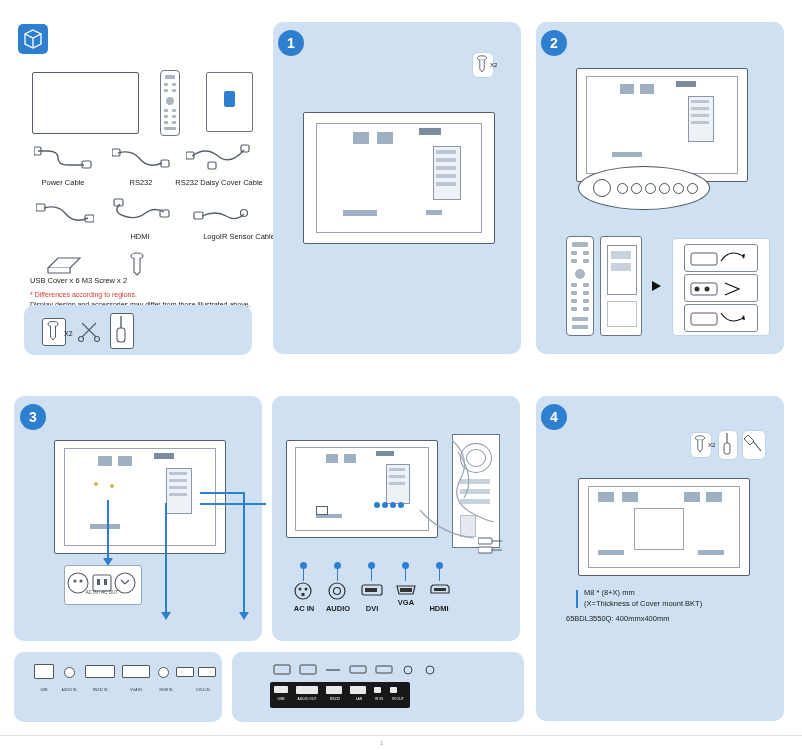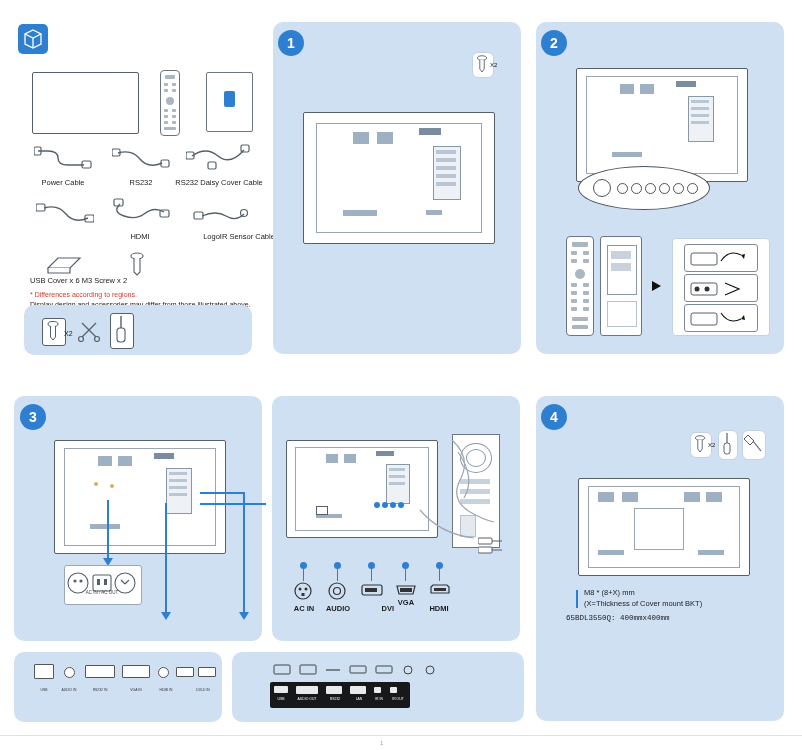--- a/index.html
+++ b/index.html
@@ -464,21 +464,21 @@
   </div>
   <div style="position:absolute;left:143px;top:20px;width:22px;height:16px;">
     <svg width="22" height="16" viewBox="0 0 22 16">
         <path d="M2 5 L4 3 L18 3 L20 5 L20 11 L2 11 Z" fill="none" stroke="#333" stroke-width="1.2"></path>
         <rect x="5" y="6" width="12" height="3" fill="#333"></rect>
       </svg>
   </div>
 
   <div class="conn-label" style="left:2px;top:42px;width:32px;">AC IN</div>
   <div class="conn-label" style="left:34px;top:42px;width:36px;">AUDIO</div>
-  <div class="conn-label" style="left:80px;top:42px;width:28px;text-align:right;">DVI</div>
+  <div class="conn-label" style="left:72px;top:42px;width:28px;">DVI</div>
   <div class="conn-label" style="left:106px;top:36px;width:28px;">VGA</div>
   <div class="conn-label" style="left:136px;top:42px;width:34px;">HDMI</div>
 </div>
 
 <div class="arrow-line" style="left:200px;top:492px;width:44px;height:1.5px;"></div>
 <div class="arrow-line" style="left:243px;top:492px;width:1.5px;height:122px;"></div>
 <div class="arrow-head" style="left:239px;top:612px;"></div>
 <div class="arrow-line" style="left:200px;top:503px;width:66px;height:1.5px;"></div>
 <div class="arrow-line" style="left:165px;top:503px;width:1.5px;height:111px;"></div>
 <div class="arrow-head" style="left:161px;top:612px;"></div>
@@ -516,21 +516,21 @@
   <div style="position:absolute;left:56px;top:30px;width:48px;height:40px;border:1px solid #9aa5b1;"></div>
   <div class="blk" style="left:20px;top:72px;width:26px;height:5px;"></div>
   <div class="blk" style="left:120px;top:72px;width:26px;height:5px;"></div>
 </div>
 
 <div class="bluebar" style="left:576px;top:590px;height:18px;"></div>
 <div class="s4text" style="left:584px;top:588px;width:190px;">
   <div>M8 * (8+X) mm</div>
   <div>(X=Thickness of  Cover mount BKT)</div>
 </div>
-<div class="s4text2" style="left:566px;top:614px;font-family:Liberation Mono, monospace;">65BDL3550Q: 400mmx400mm</div>
+<div class="s4text2" style="left:566px;top:614px;">65BDL3550Q: 400mmx400mm</div>
 
 <div class="panel" style="left:14px;top:652px;width:208px;height:70px;"></div>
 <div class="wht-ports" style="position:absolute;left:30px;top:662px;width:180px;height:50px;">
   <div class="p" style="left:4px;top:2px;width:18px;height:13px;"></div>
   <div class="p" style="left:34px;top:5px;width:9px;height:9px;border-radius:50%;"></div>
   <div class="p" style="left:55px;top:3px;width:28px;height:11px;"></div>
   <div class="p" style="left:92px;top:3px;width:26px;height:11px;"></div>
   <div class="p" style="left:128px;top:5px;width:9px;height:9px;border-radius:50%;"></div>
   <div class="p" style="left:146px;top:5px;width:16px;height:8px;"></div>
   <div class="p" style="left:168px;top:5px;width:16px;height:8px;"></div>

